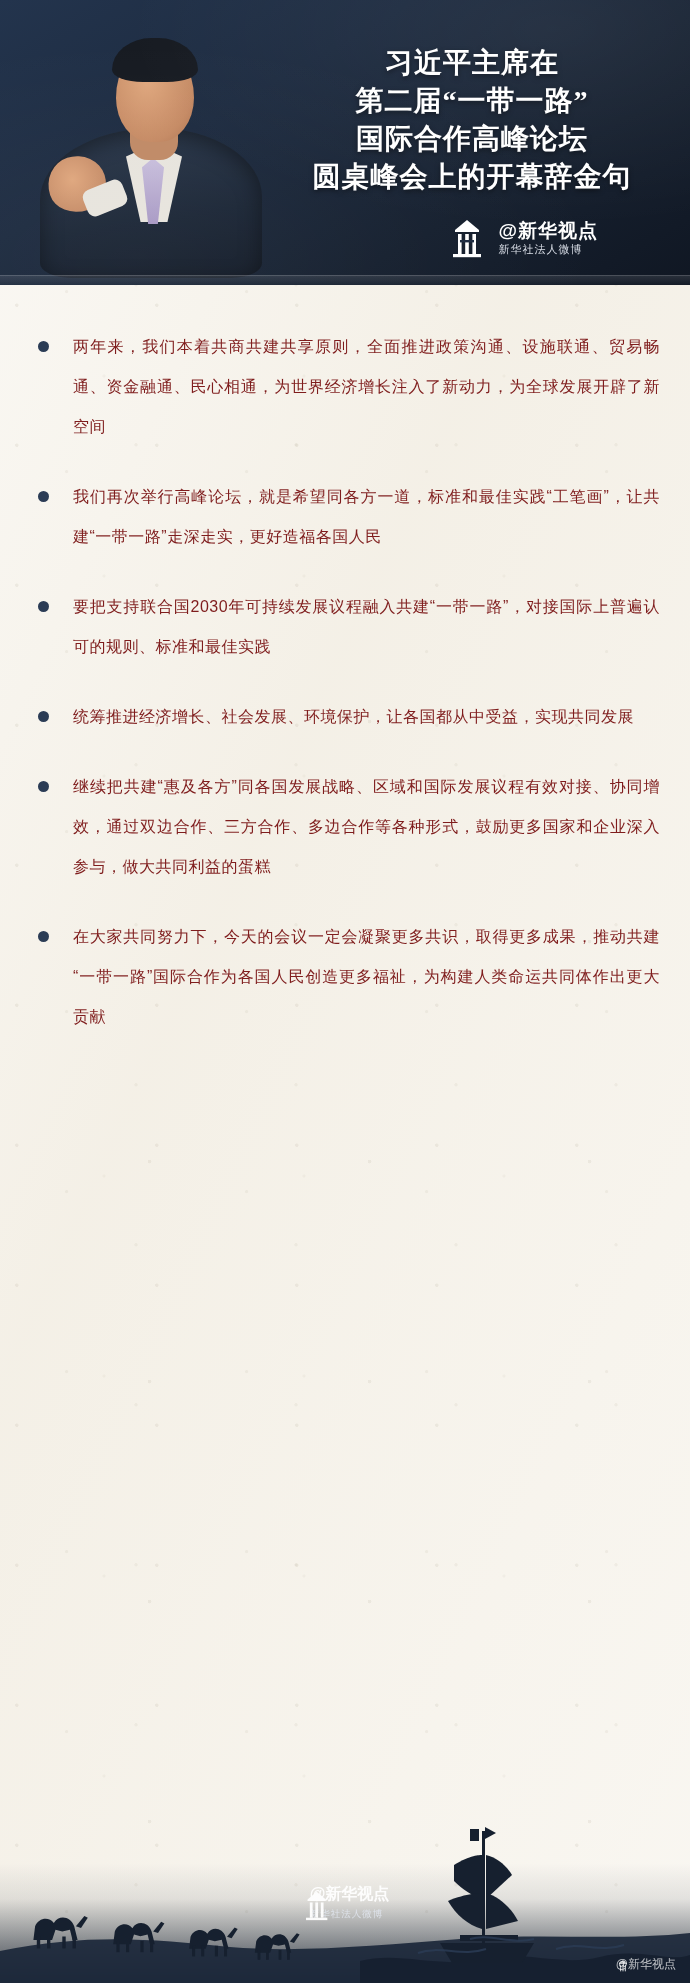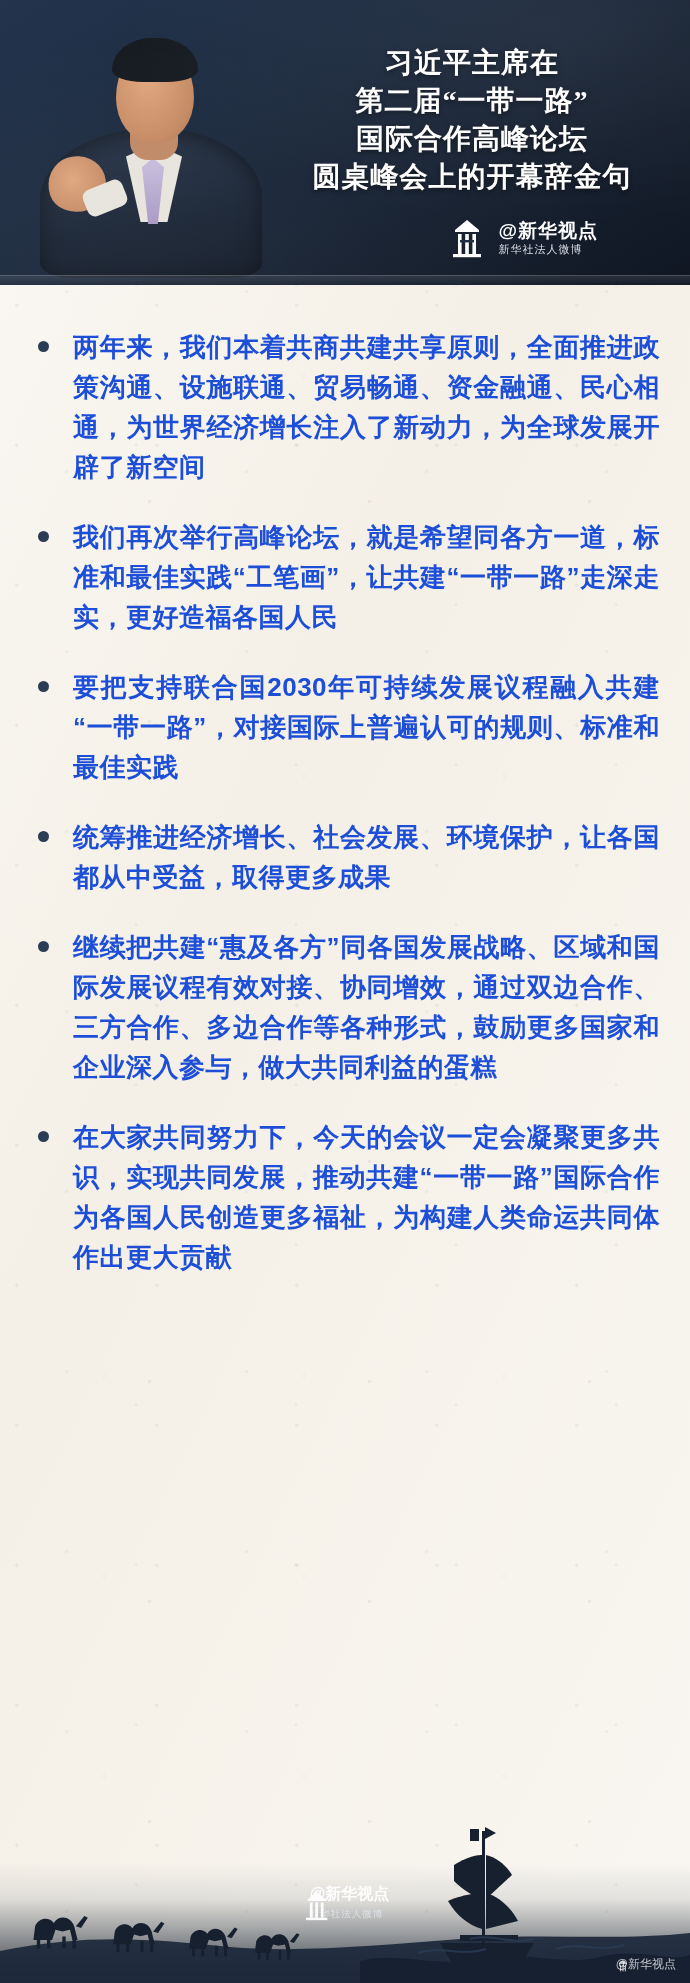--- a/index.html
+++ b/index.html
@@ -199,26 +199,25 @@
     flex: 0 0 auto;
     width: 11px;
     height: 11px;
     border-radius: 50%;
     background: #2b3c55;
     margin: 14px 24px 0 8px;
   }
   .quote-text {
     flex: 1 1 auto;
     font-family: "Liberation Sans", "DejaVu Sans", sans-serif;
-    font-size: 26px;
+    font-size: 16px;
     line-height: 40px;
-    color: #1d4ed8;
+    color: #7f1d1d;
     text-align: justify;
     letter-spacing: 0.5px;
-    font-weight: bold;
   }
 
   
   .footer {
     position: absolute;
     left: 0;
     right: 0;
     bottom: 0;
     height: 200px;
     overflow: hidden;
@@ -320,32 +319,32 @@
   </div>
 
 
   <div class="quote-item">
     <div class="bullet"></div>
     <div class="quote-text">要把支持联合国2030年可持续发展议程融入共建“一带一路”，对接国际上普遍认可的规则、标准和最佳实践</div>
   </div>
 
   <div class="quote-item">
     <div class="bullet"></div>
-    <div class="quote-text">统筹推进经济增长、社会发展、环境保护，让各国都从中受益，取得更多成果</div>
+    <div class="quote-text">统筹推进经济增长、社会发展、环境保护，让各国都从中受益，实现共同发展</div>
   </div>
 
 
   <div class="quote-item">
     <div class="bullet"></div>
     <div class="quote-text">继续把共建“惠及各方”同各国发展战略、区域和国际发展议程有效对接、协同增效，通过双边合作、三方合作、多边合作等各种形式，鼓励更多国家和企业深入参与，做大共同利益的蛋糕</div>
   </div>
 
   <div class="quote-item">
     <div class="bullet"></div>
-    <div class="quote-text">在大家共同努力下，今天的会议一定会凝聚更多共识，实现共同发展，推动共建“一带一路”国际合作为各国人民创造更多福祉，为构建人类命运共同体作出更大贡献</div>
+    <div class="quote-text">在大家共同努力下，今天的会议一定会凝聚更多共识，取得更多成果，推动共建“一带一路”国际合作为各国人民创造更多福祉，为构建人类命运共同体作出更大贡献</div>
   </div>
 
 </div>
 
 <div class="footer">
   <div class="footer-band"></div>
 
   <svg width="690" height="200" viewBox="0 0 690 200" aria-hidden="true">
 
     <path d="M0 168 C 90 150, 150 156, 230 164 C 300 170, 380 162, 460 156 C 540 150, 620 158, 690 150 L690 200 L0 200 Z" fill="#1b273a" opacity="0.92"></path>

